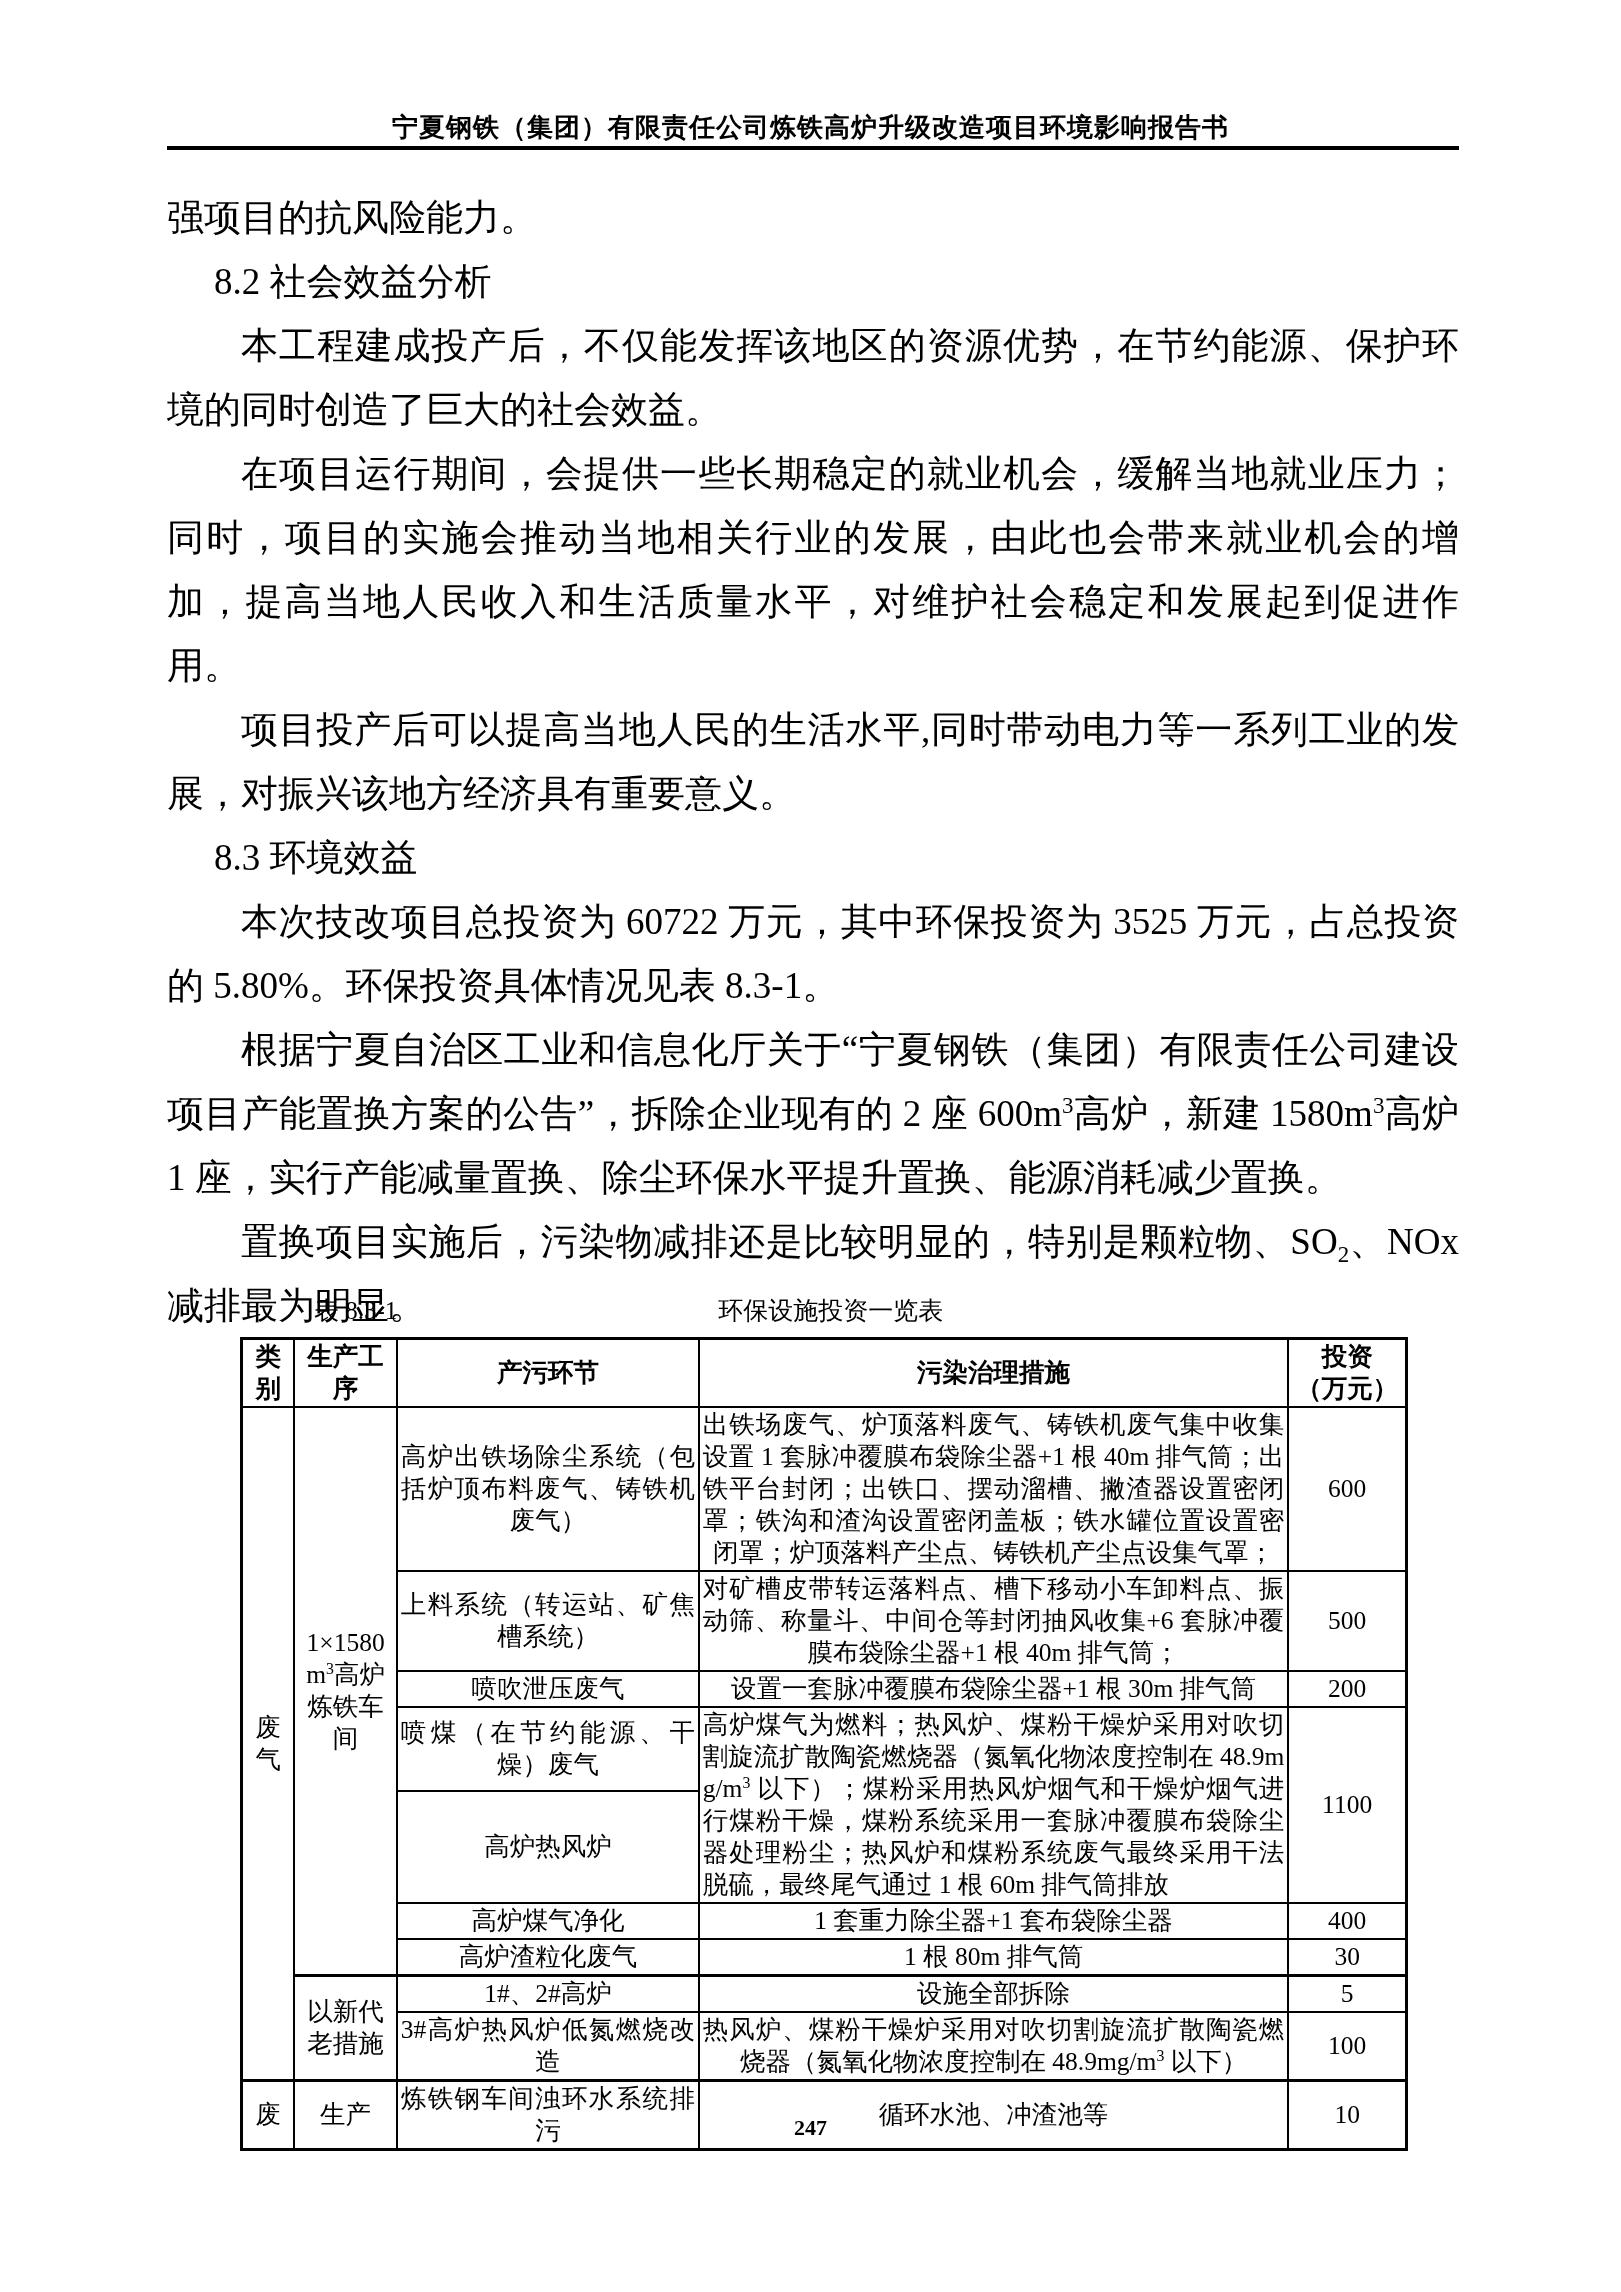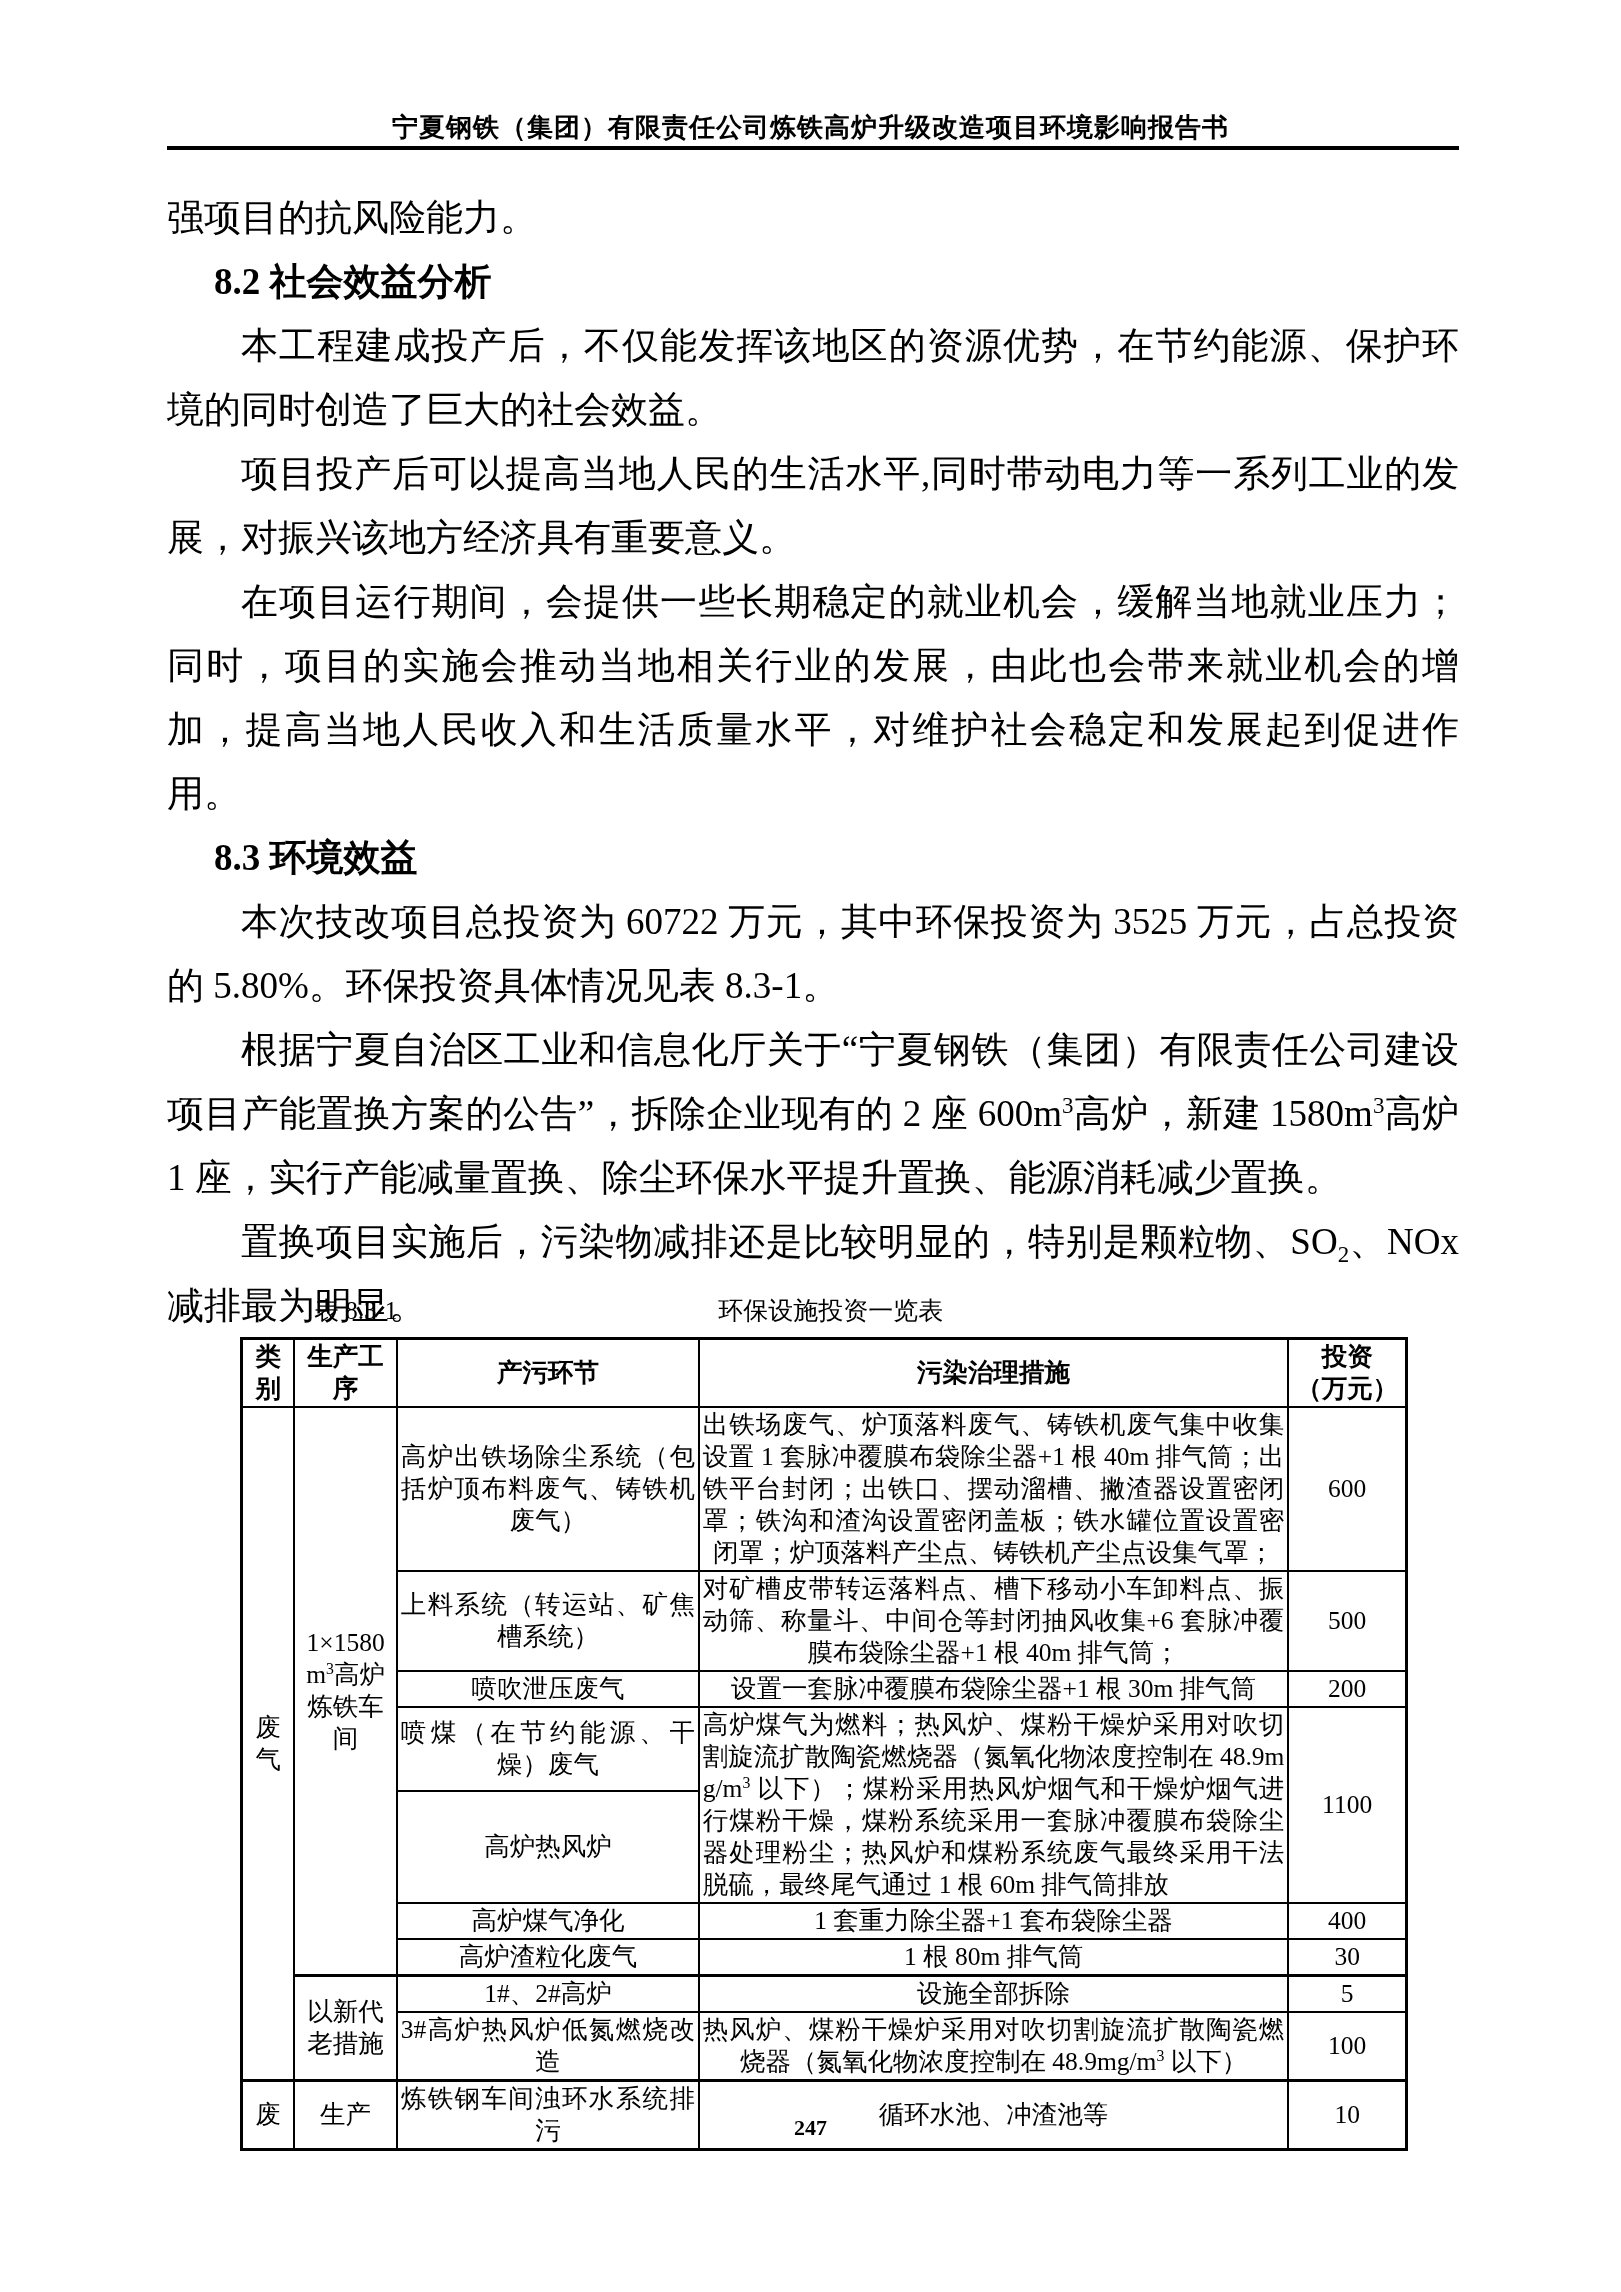--- a/index.html
+++ b/index.html
@@ -7,21 +7,21 @@
     width:1621px;height:2293px;position:relative;background:#ffffff;color:#000000;
     font-family:"Liberation Serif","DejaVu Serif",serif;overflow:hidden;
   }
   .page-header{position:absolute;top:110px;left:0;width:1621px;text-align:center;
     font-size:26px;font-weight:bold;letter-spacing:1px;}
   .header-rule{position:absolute;top:146px;left:167px;width:1292px;height:3.9px;background:#000;}
   .content{position:absolute;top:186px;left:167px;width:1292px;}
   .content p{margin:0;font-size:37px;line-height:64px;text-align:justify;
     font-family:"Liberation Serif","DejaVu Serif",serif;}
   .content p.body{text-indent:2em;}
-  .content p.heading{font-weight:bold;text-indent:47px;}
+  .content p.heading{font-weight:normal;text-indent:47px;}
   sup{font-size:0.62em;line-height:0;vertical-align:super;}
   sub{font-size:0.62em;line-height:0;vertical-align:sub;}
 
   .table-caption{position:absolute;top:1294px;left:240px;width:1168px;height:45px;font-size:25px;}
   .table-caption .cap-label{position:absolute;left:74px;top:0;}
   .table-caption .cap-title{position:absolute;left:50%;transform:translateX(-47%);top:0;}
 
   table.inv{position:absolute;top:1337px;left:240px;width:1168px;border-collapse:collapse;
     table-layout:fixed;border:3.9px solid #000;}
   table.inv th,table.inv td{border:2px solid #000;font-size:25.5px;line-height:32px;
@@ -46,22 +46,22 @@
 </head>
 <body>
 
 <div class="page-header">宁夏钢铁（集团）有限责任公司炼铁高炉升级改造项目环境影响报告书</div>
 <div class="header-rule"></div>
 
 <div class="content">
   <p class="plain">强项目的抗风险能力。</p>
   <p class="heading">8.2  社会效益分析</p>
   <p class="body">本工程建成投产后，不仅能发挥该地区的资源优势，在节约能源、保护环境的同时创造了巨大的社会效益。</p>
+  <p class="body">在项目运行期间，会提供一些长期稳定的就业机会，缓解当地就业压力；同时，项目的实施会推动当地相关行业的发展，由此也会带来就业机会的增加，提高当地人民收入和生活质量水平，对维护社会稳定和发展起到促进作用。</p>
   <p class="body">项目投产后可以提高当地人民的生活水平,同时带动电力等一系列工业的发展，对振兴该地方经济具有重要意义。</p>
-  <p class="body">在项目运行期间，会提供一些长期稳定的就业机会，缓解当地就业压力；同时，项目的实施会推动当地相关行业的发展，由此也会带来就业机会的增加，提高当地人民收入和生活质量水平，对维护社会稳定和发展起到促进作用。</p>
   <p class="heading">8.3  环境效益</p>
   <p class="body">本次技改项目总投资为 60722 万元，其中环保投资为 3525 万元，占总投资的 5.80%。环保投资具体情况见表 8.3-1。</p>
   <p class="body">根据宁夏自治区工业和信息化厅关于“宁夏钢铁（集团）有限责任公司建设项目产能置换方案的公告”，拆除企业现有的 2 座 600m<sup>3</sup>高炉，新建 1580m<sup>3</sup>高炉 1 座，实行产能减量置换、除尘环保水平提升置换、能源消耗减少置换。</p>
   <p class="body">置换项目实施后，污染物减排还是比较明显的，特别是颗粒物、SO<sub>2</sub>、NOx 减排最为明显。</p>
 </div>
 
 <div class="table-caption">
   <span class="cap-label">表 8.3-1</span>
   <span class="cap-title">环保设施投资一览表</span>
 </div>

